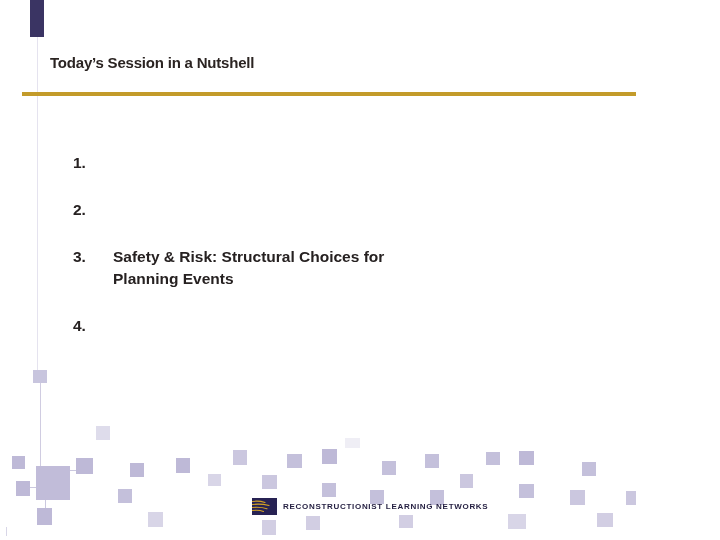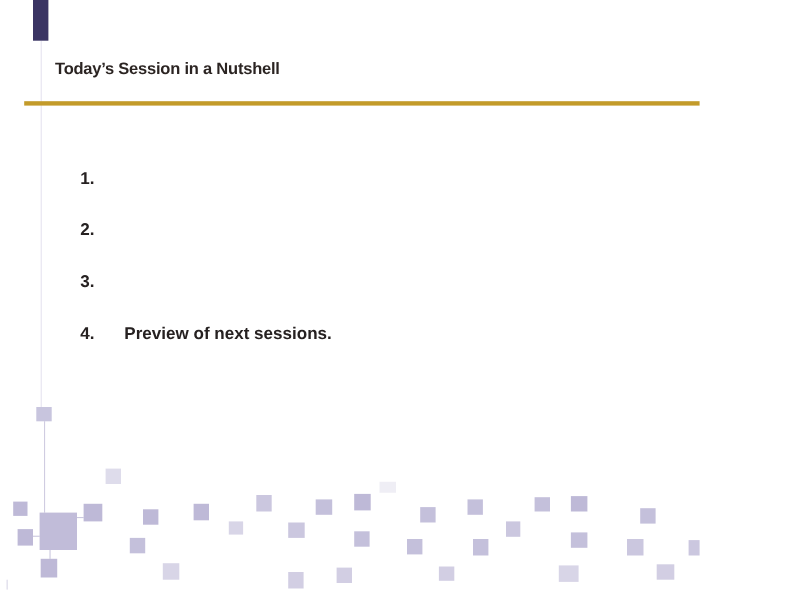--- a/index.html
+++ b/index.html
@@ -101,23 +101,35 @@
 
   <div class="agenda">
     <div class="agenda-item">
       <div class="agenda-num">1.</div>
     </div>
     <div class="agenda-item">
       <div class="agenda-num">2.</div>
     </div>
     <div class="agenda-item">
       <div class="agenda-num">3.</div>
+      <div class="agenda-text">Safety &amp; Risk: Structural Choices for Planning Events</div>
     </div>
     <div class="agenda-item">
       <div class="agenda-num">4.</div>
-      <div class="agenda-text">Preview of next sessions.</div>
     </div>
   </div>
 
+  <div class="footer-logo">
+    <svg class="logo-icon" id="logo-icon" viewBox="0 0 25 17">
+      <rect id="logo-icon-bg" x="0" y="0" width="25" height="17" fill="#272253"></rect>
+      <g id="logo-icon-waves" fill="none" stroke-width="1.1" stroke-linecap="round" stroke="#d4a225">
+        <path d="M0.5 3.5 Q7 2.5 13 4.5"></path>
+        <path d="M0.5 6.5 Q9 5.5 17 7.5"></path>
+        <path d="M0.5 9.5 Q9 8.8 15 10.8"></path>
+        <path d="M0.5 12.5 Q7 11.8 11.5 13.5"></path>
+      </g>
+    </svg>
+    <span class="logo-text">RECONSTRUCTIONIST LEARNING NETWORKS</span>
+  </div>
 
   <div class="page-number" style="color: rgb(124, 124, 124);">4</div>
 
 </div>
 
 </body></html>

